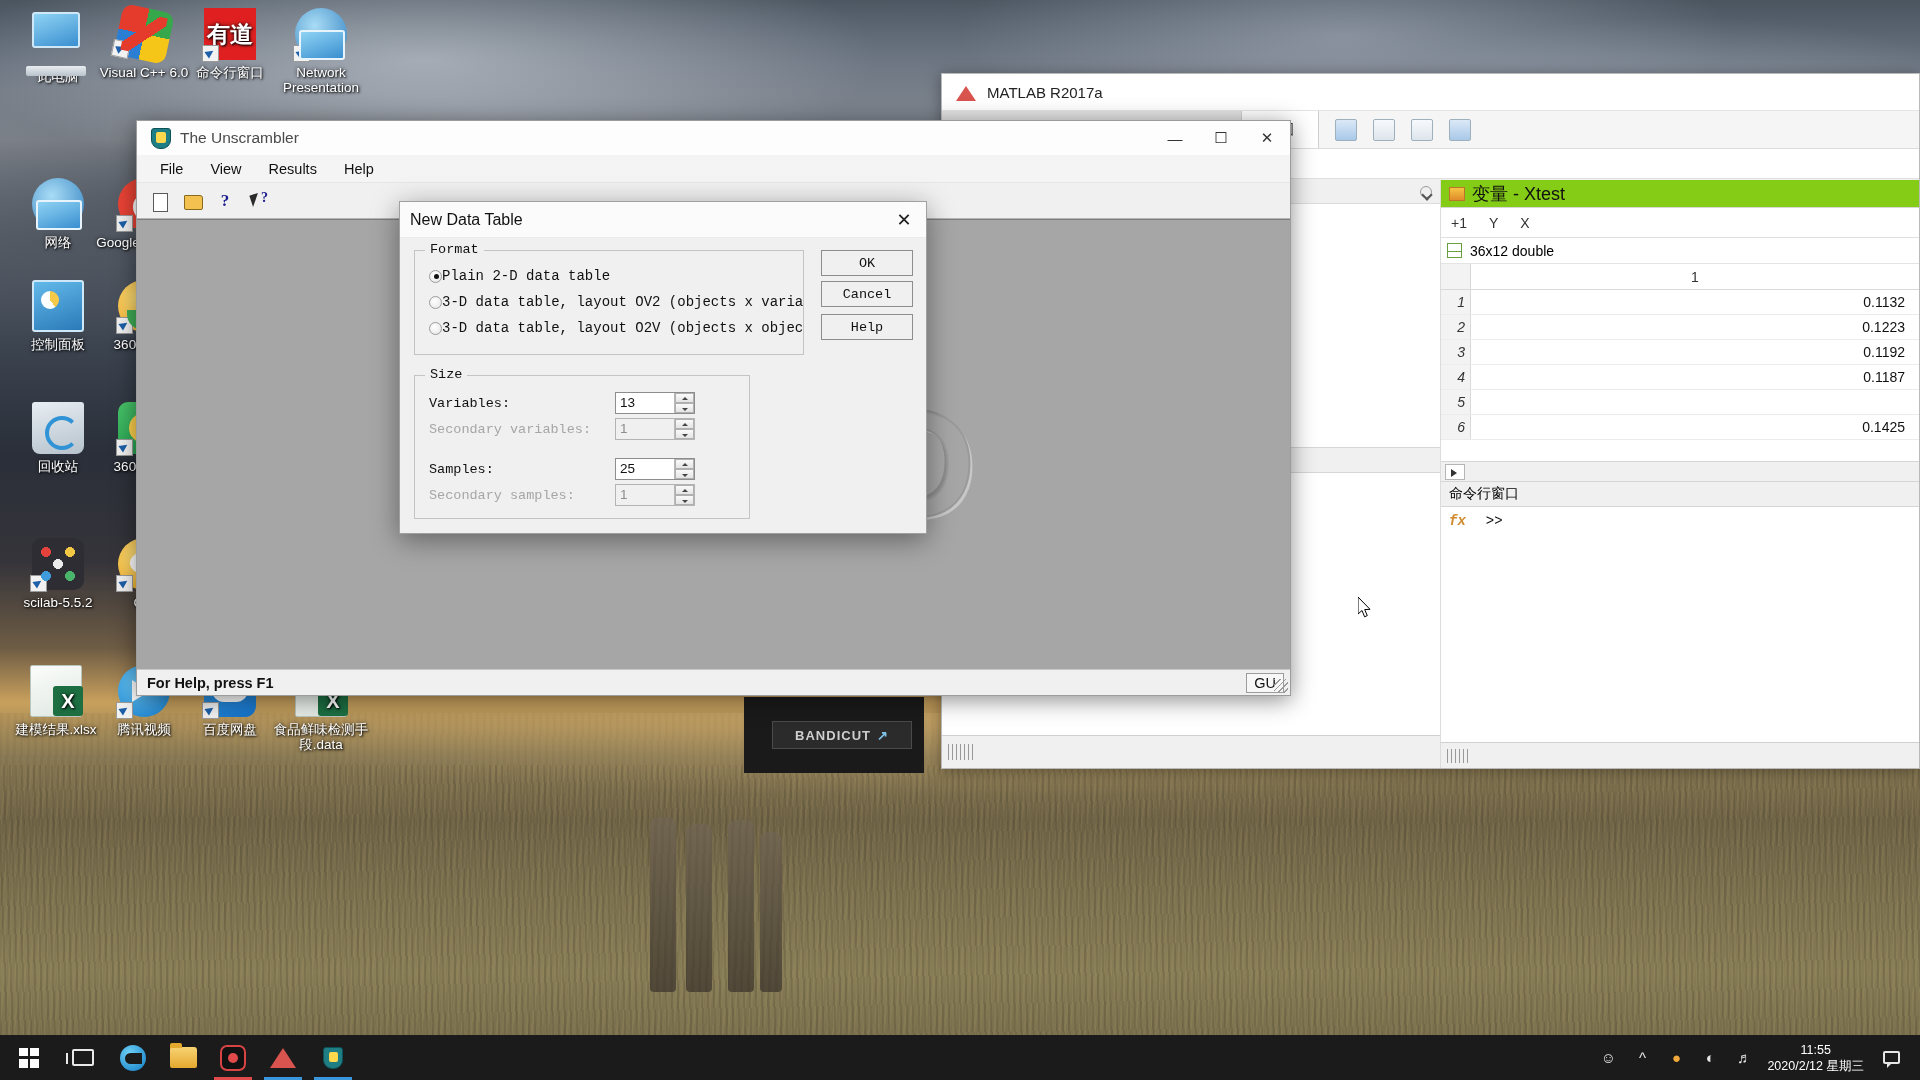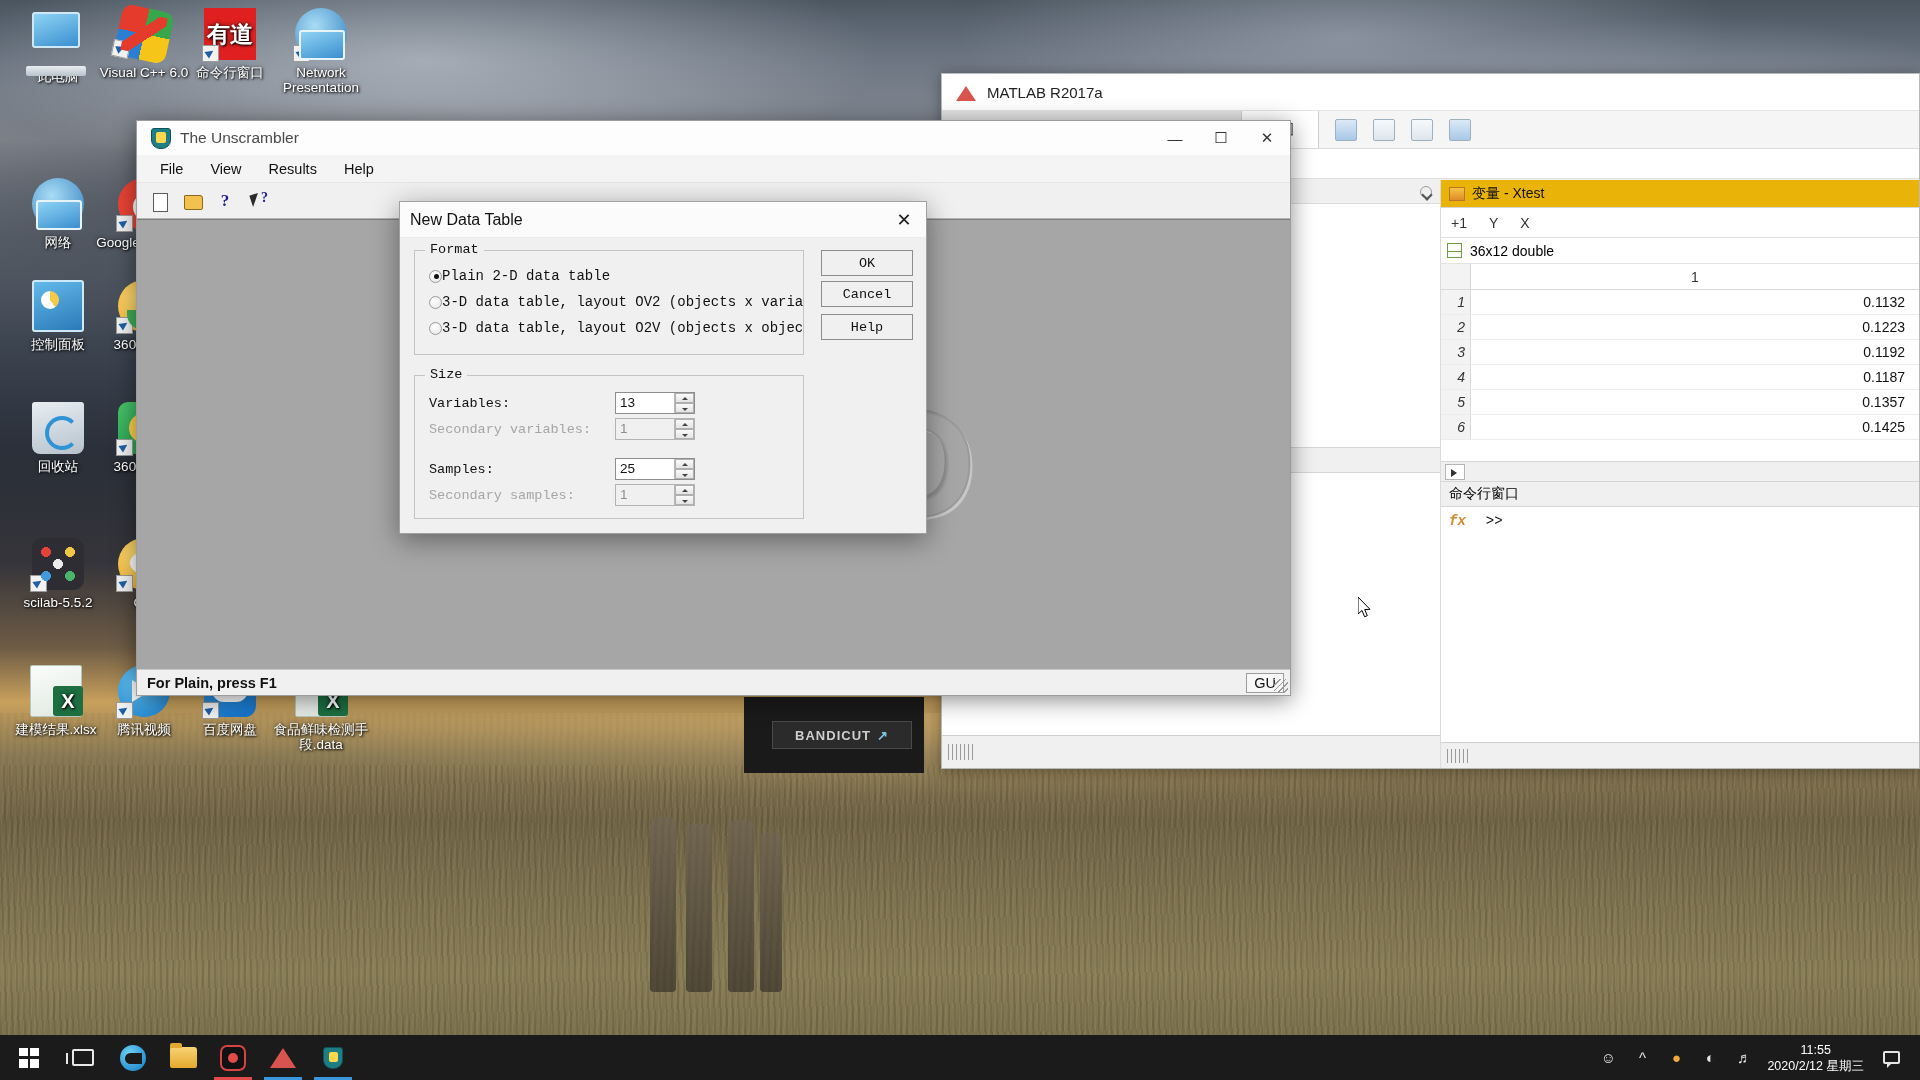--- a/index.html
+++ b/index.html
@@ -146,21 +146,21 @@
   .crumb-sep{color:#666;font-size:11px;}
   #matlab .mbody{position:absolute;top:106px;left:0;right:0;bottom:0;display:flex;}
   #matlab .mleft{flex:1;background:#fff;border-right:1px solid #dcdcdc;position:relative;}
   .mpanel-head{
     height:24px;background:#f0f0f0;border-bottom:1px solid #dcdcdc;
     display:flex;align-items:center;justify-content:flex-end;padding-right:8px;
   }
   .mpanel-head .dot{width:12px;height:12px;border:1px solid #9a9a9a;border-radius:50%;position:relative;}
   .mpanel-head .dot::after{content:"";position:absolute;left:2px;top:4px;width:6px;height:6px;border-left:2px solid #555;border-bottom:2px solid #555;transform:rotate(-45deg);}
   #matlab .mright{width:478px;background:#fff;display:flex;flex-direction:column;}
-  .mvar-head{height:28px;background:#eab308;border-bottom:1px solid #d6d6d6;display:flex;align-items:center;gap:7px;padding:8px 8px;font-size:14px;color:#111;}
+  .mvar-head{height:28px;background:#84cc16;border-bottom:1px solid #d6d6d6;display:flex;align-items:center;gap:7px;padding:8px 8px;font-size:18px;color:#111;}
   .mvar-ico{width:16px;height:14px;background:linear-gradient(#f5c542,#e08b2a);border:1px solid #b9752a;}
   .mvar-toolbar{height:30px;border-bottom:1px solid #e0e0e0;display:flex;align-items:center;gap:22px;padding:0 10px;font-size:14px;color:#333;}
   .mtbl{flex:1;overflow:hidden;font-size:14px;}
   .mtbl .hdr{display:flex;height:26px;border-bottom:1px solid #d9d9d9;background:#fff;}
   .mtbl .hdr .cell{flex:1;display:flex;align-items:center;justify-content:center;color:#333;}
   .mtbl .hdr .rown{width:30px;background:#f3f3f3;border-right:1px solid #d9d9d9;}
   .mtbl .row{display:flex;height:25px;border-bottom:1px solid #ececec;}
   .mtbl .row .rown{width:30px;background:#f3f3f3;border-right:1px solid #d9d9d9;display:flex;align-items:center;justify-content:flex-end;padding-right:5px;color:#333;font-style:italic;}
   .mtbl .row .cell{flex:1;display:flex;align-items:center;justify-content:flex-end;padding-right:14px;color:#111;}
   .mtbl .title-row{display:flex;align-items:center;height:26px;gap:8px;padding-left:6px;border-bottom:1px solid #e4e4e4;font-size:14px;}
@@ -274,21 +274,21 @@
   }
 
   .grp{
     position:absolute;border:1px solid #c4c4c4;
   }
   .grp > .legend{
     position:absolute;top:-9px;left:10px;background:#f0f0f0;padding:0 5px;
     font-size:13.5px;color:#111;
   }
   #grp-format{left:14px;top:48px;width:390px;height:105px;}
-  #grp-size{left:14px;top:173px;width:390px;height:144px;}
+  #grp-size{left:14px;top:173px;width:336px;height:144px;}
 
   .radio-row{display:flex;align-items:center;margin:0 0 0 14px;height:26px;font-size:14px;color:#111;}
   .radio{
     width:13px;height:13px;border-radius:50%;border:1px solid #9b9b9b;
     background:radial-gradient(circle at 40% 35%, #fff, #e4e4e4);position:relative;flex:none;
   }
   .radio.checked::after{
     content:"";position:absolute;left:3.5px;top:3.5px;width:5px;height:5px;border-radius:50%;background:#111;
   }
   .radio-row .rtext{white-space:nowrap;overflow:hidden;}
@@ -524,21 +524,20 @@
         <div class="row">
           <span class="rown">3</span>
           <span class="cell">0.1192</span>
         </div>
         <div class="row">
           <span class="rown">4</span>
           <span class="cell">0.1187</span>
         </div>
         <div class="row">
           <span class="rown">5</span>
-          <span class="cell">0.1357</span>
         </div>
         <div class="row">
           <span class="rown">6</span>
           <span class="cell">0.1425</span>
         </div>
       </div>
       <div class="mhscroll">
         <span class="arrbtn" style="transform:scaleX(-1)"></span>
       </div>
       <div class="mcmd-head">
@@ -585,21 +584,21 @@
     <div class="tb-btn tb-open"></div>
     <div class="tb-btn tb-help"></div>
     <div class="tb-btn tb-ctxhelp"></div>
   </div>
 
   <div class="us-client">
     <div class="camo">CAMO</div>
   </div>
 
   <div class="us-status">
-    <span>For Plain, press F1</span>
+    <span>For Help, press F1</span>
     <span class="gu">GU</span>
     <span class="us-grip"></span>
   </div>
 </div>
 
 <div id="dlg">
   <div class="dlg-title">
     <span class="t">New Data Table</span>
     <div class="dlg-x">✕</div>
   </div>

